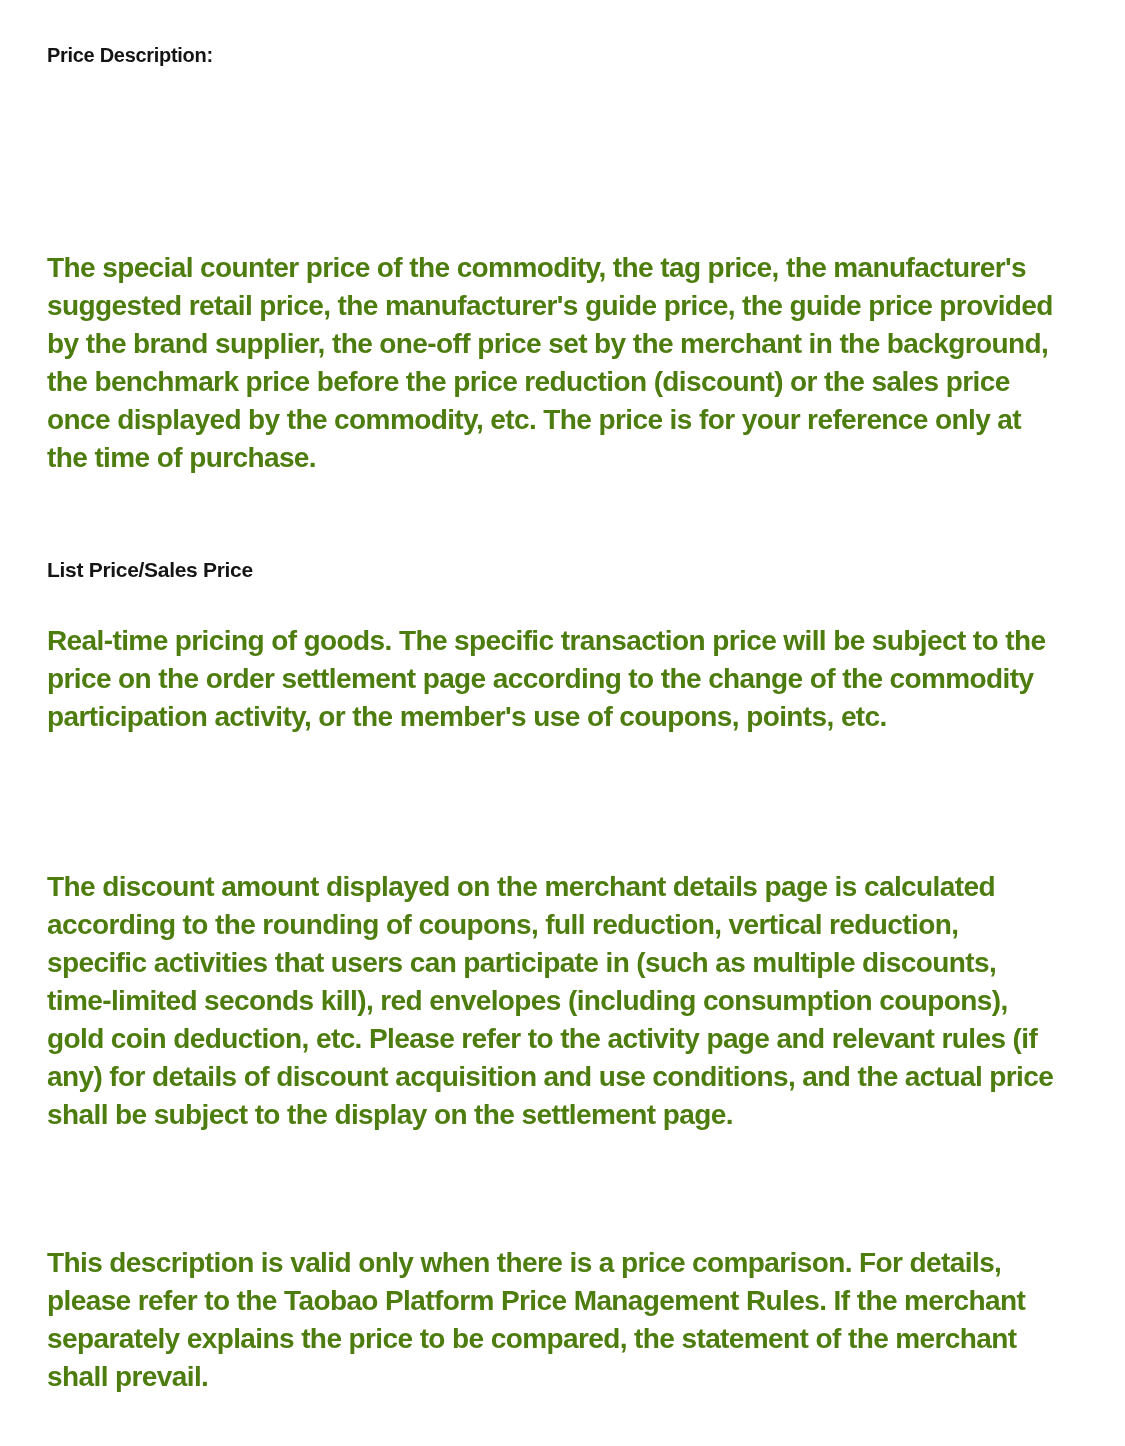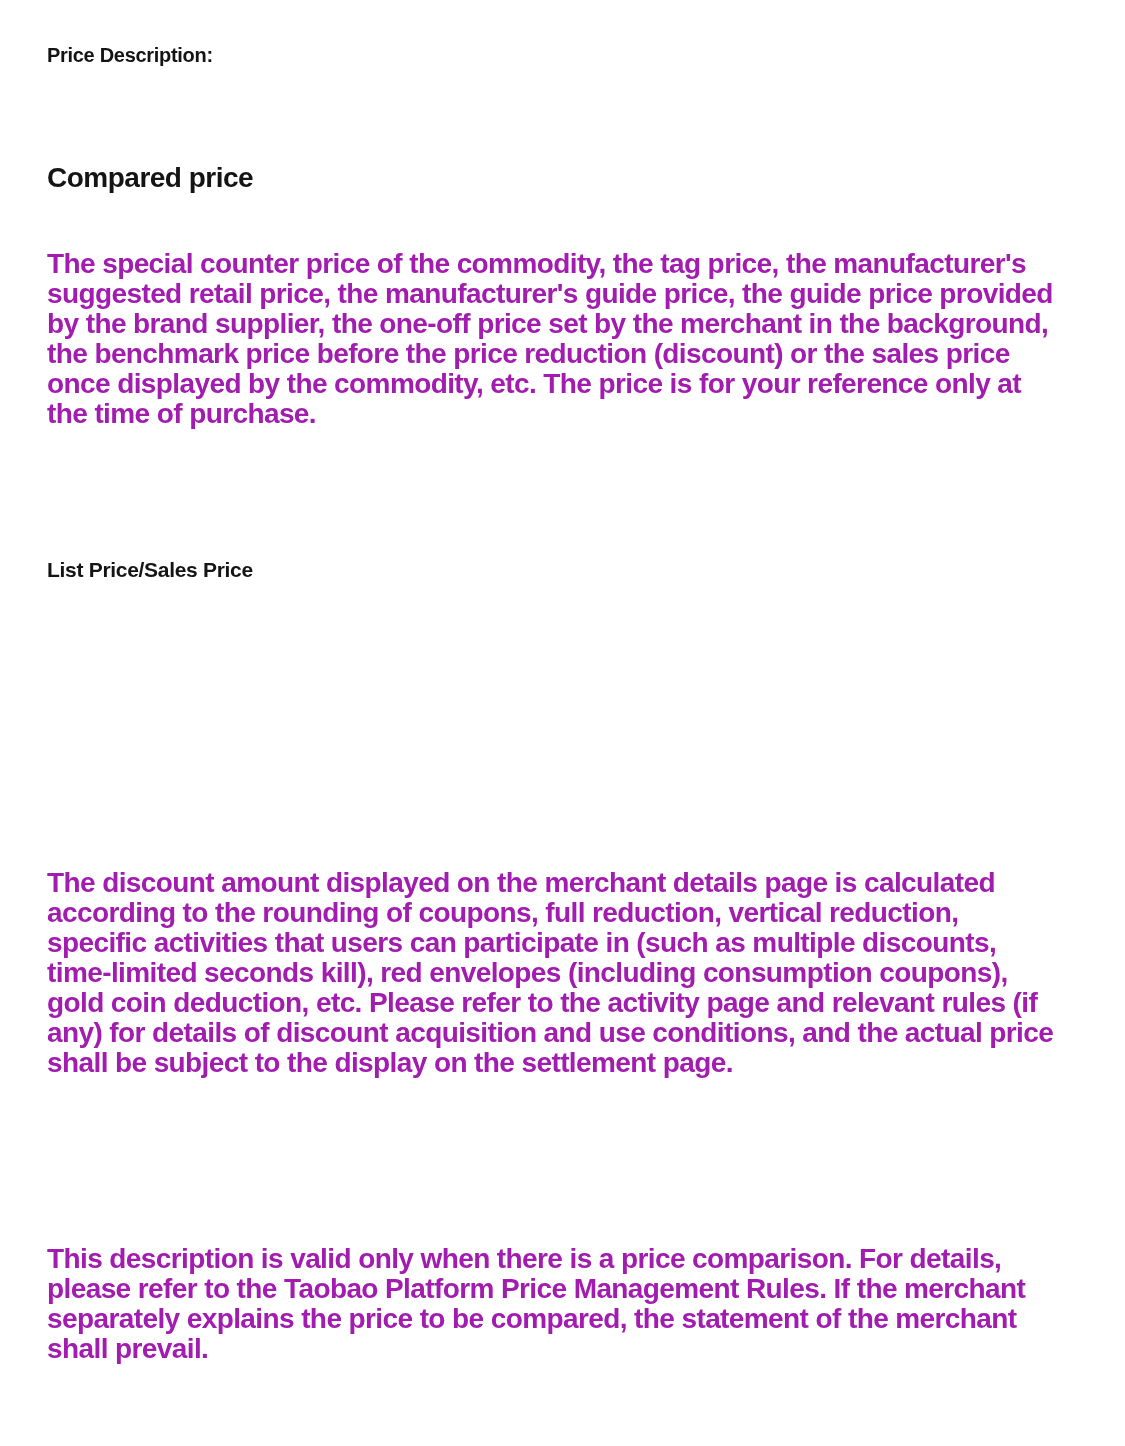--- a/index.html
+++ b/index.html
@@ -41,44 +41,44 @@
     font-weight: 700;
     color: #141414;
     letter-spacing: -0.3px;
     margin-top: 17px;
   }
 
   .body-para {
     width: 1013px;
     font-size: 28px;
     font-weight: 700;
-    color: #a21caf;
-    line-height: 30px;
+    color: #4d7c0f;
+    line-height: 38px;
     letter-spacing: -0.6px;
   }
 
   .pos-title     { top: 44px; }
   .pos-compared  { top: 162px; }
   .pos-para1     { top: 249px; }
   .pos-listhead  { top: 541px; }
   .pos-para2     { top: 622px; }
   .pos-para3     { top: 868px; }
   .pos-para4     { top: 1244px; }
 </style>
 </head>
 <body>
 
 <div class="page">
 
   <div class="block pos-title mini-heading">Price Description:</div>
 
-  <h2 class="block pos-compared section-heading">Compared price</h2>
 
   <p class="block pos-para1 body-para">The special counter price of the commodity, the tag price, the manufacturer's suggested retail price, the manufacturer's guide price, the guide price provided by the brand supplier, the one-off price set by the merchant in the background, the benchmark price before the price reduction (discount) or the sales price once displayed by the commodity, etc. The price is for your reference only at the time of purchase.</p>
 
   <h3 class="block pos-listhead sub-heading">List Price/Sales Price</h3>
 
+  <p class="block pos-para2 body-para">Real-time pricing of goods. The specific transaction price will be subject to the price on the order settlement page according to the change of the commodity participation activity, or the member's use of coupons, points, etc.</p>
 
   <p class="block pos-para3 body-para">The discount amount displayed on the merchant details page is calculated according to the rounding of coupons, full reduction, vertical reduction, specific activities that users can participate in (such as multiple discounts, time-limited seconds kill), red envelopes (including consumption coupons), gold coin deduction, etc. Please refer to the activity page and relevant rules (if any) for details of discount acquisition and use conditions, and the actual price shall be subject to the display on the settlement page.</p>
 
   <p class="block pos-para4 body-para">This description is valid only when there is a price comparison. For details, please refer to the Taobao Platform Price Management Rules. If the merchant separately explains the price to be compared, the statement of the merchant shall prevail.</p>
 
 </div>
 
 </body></html>

